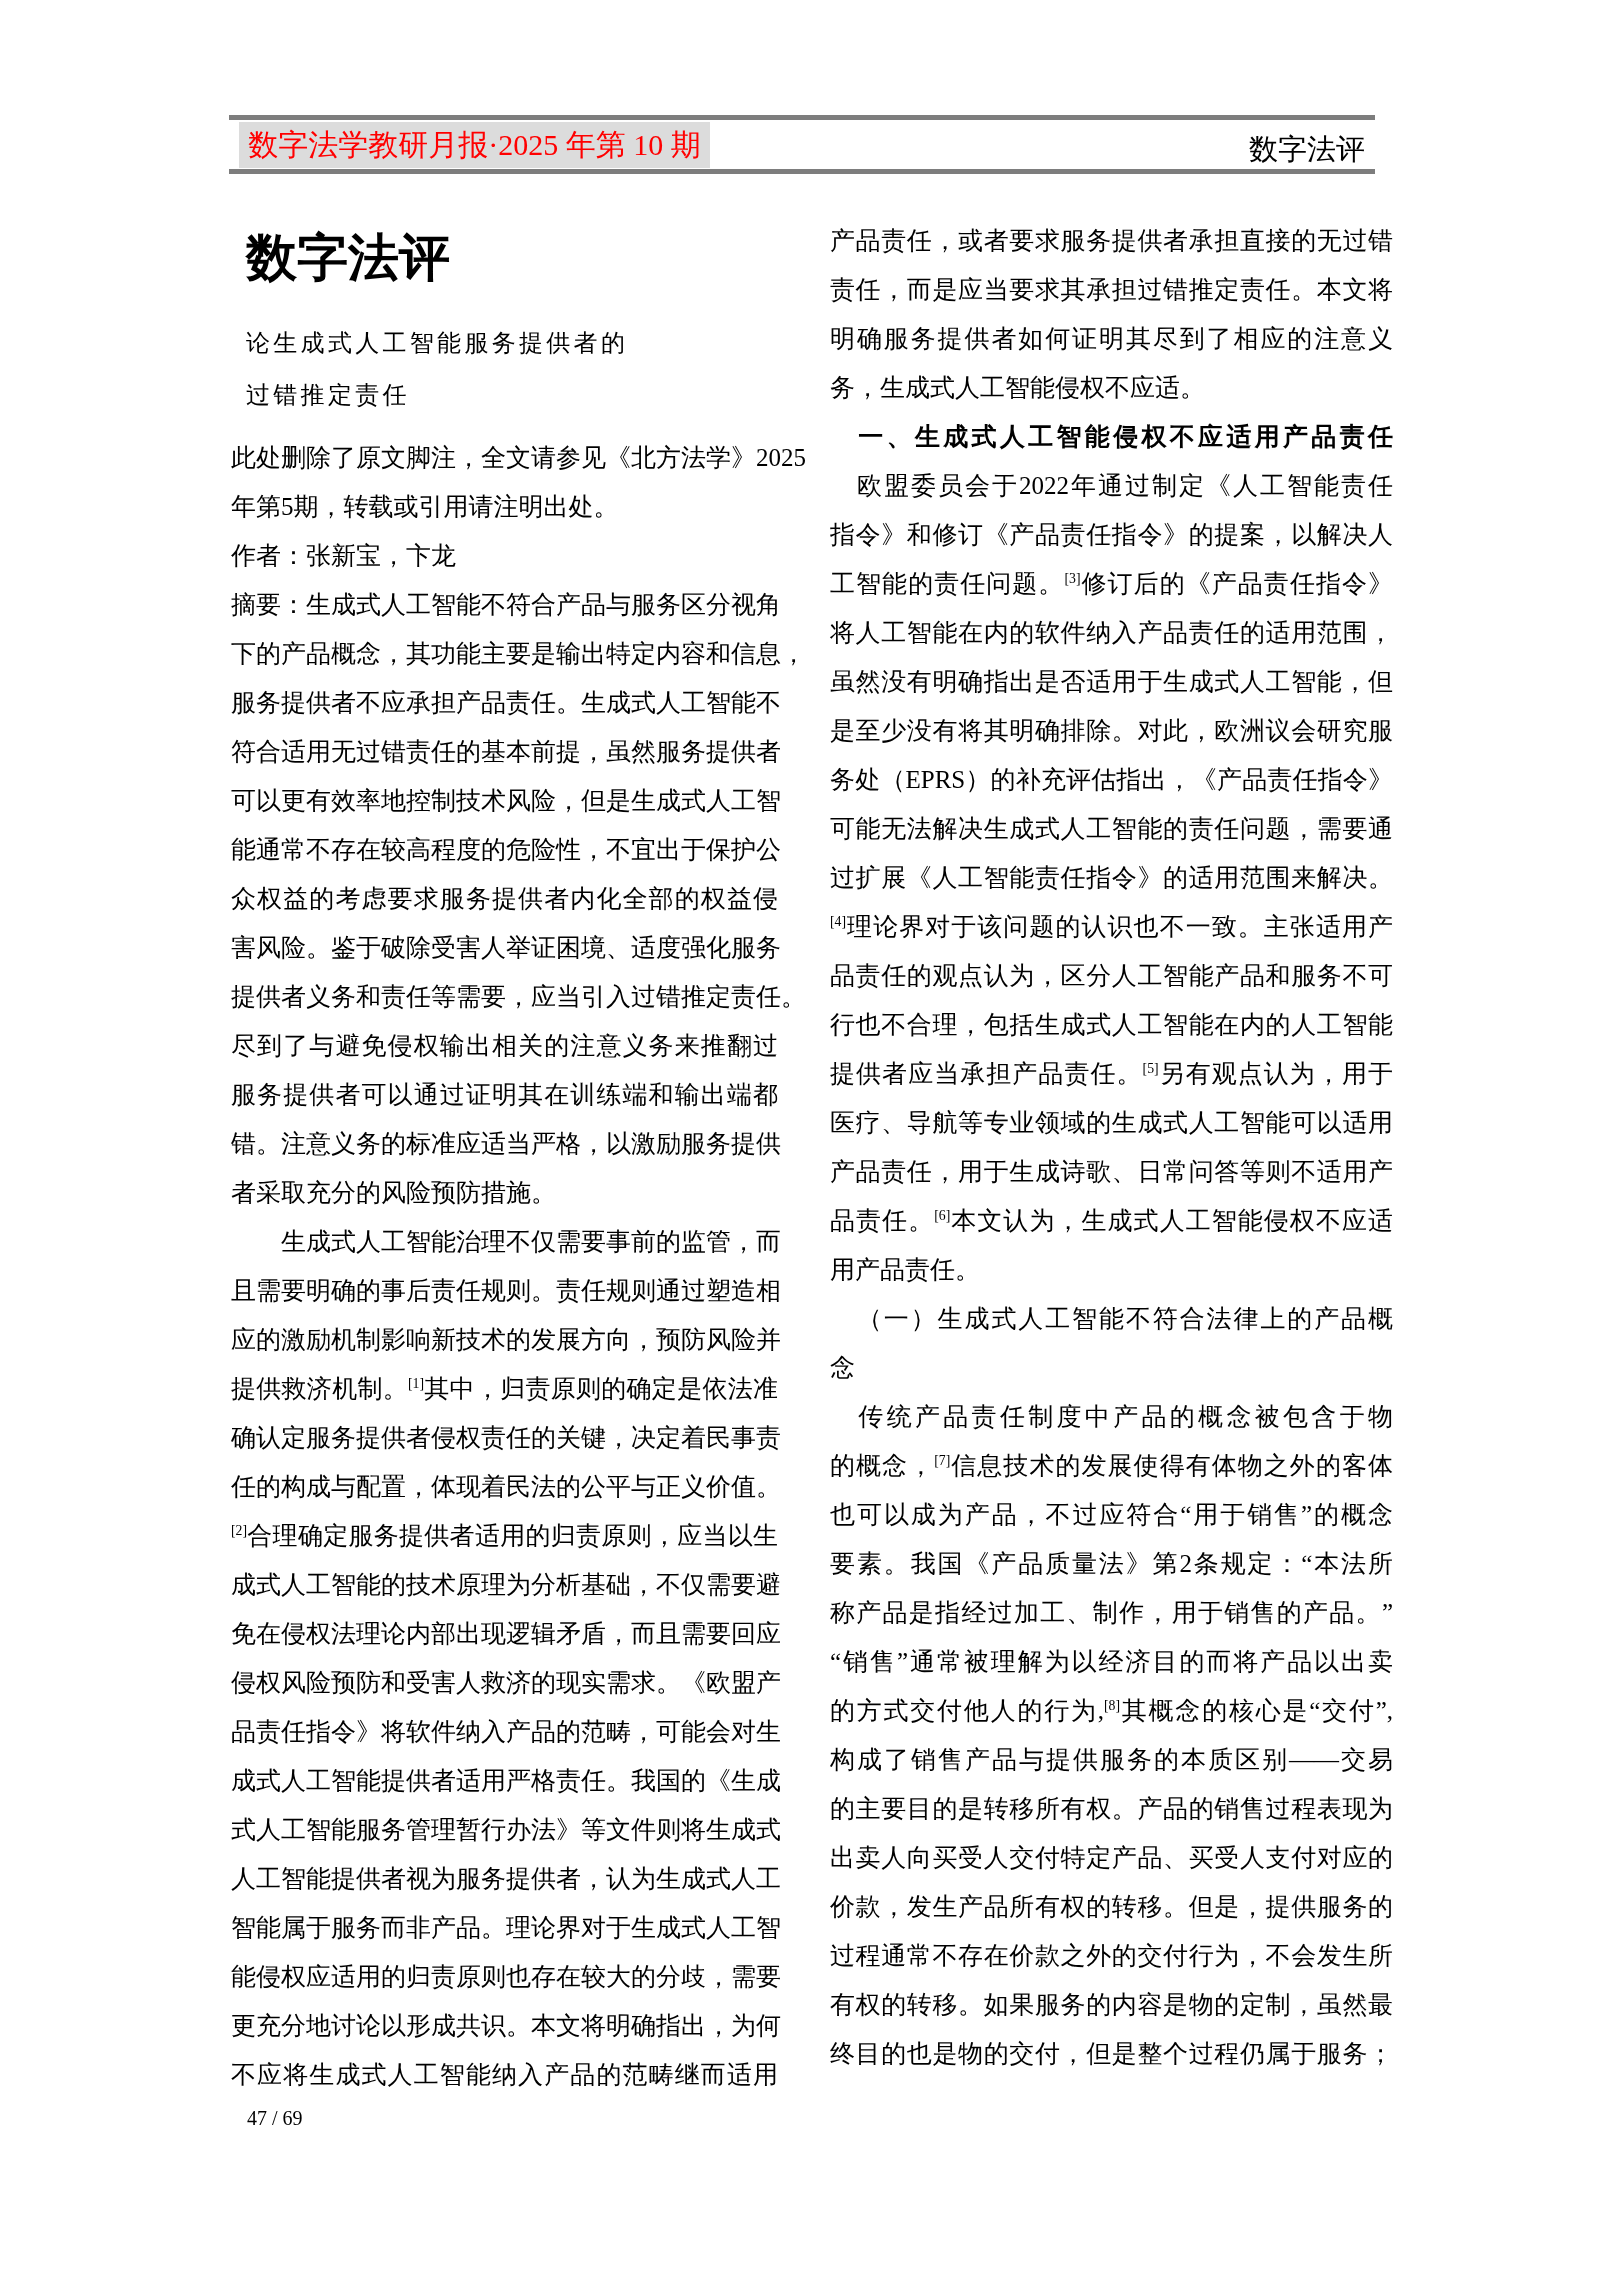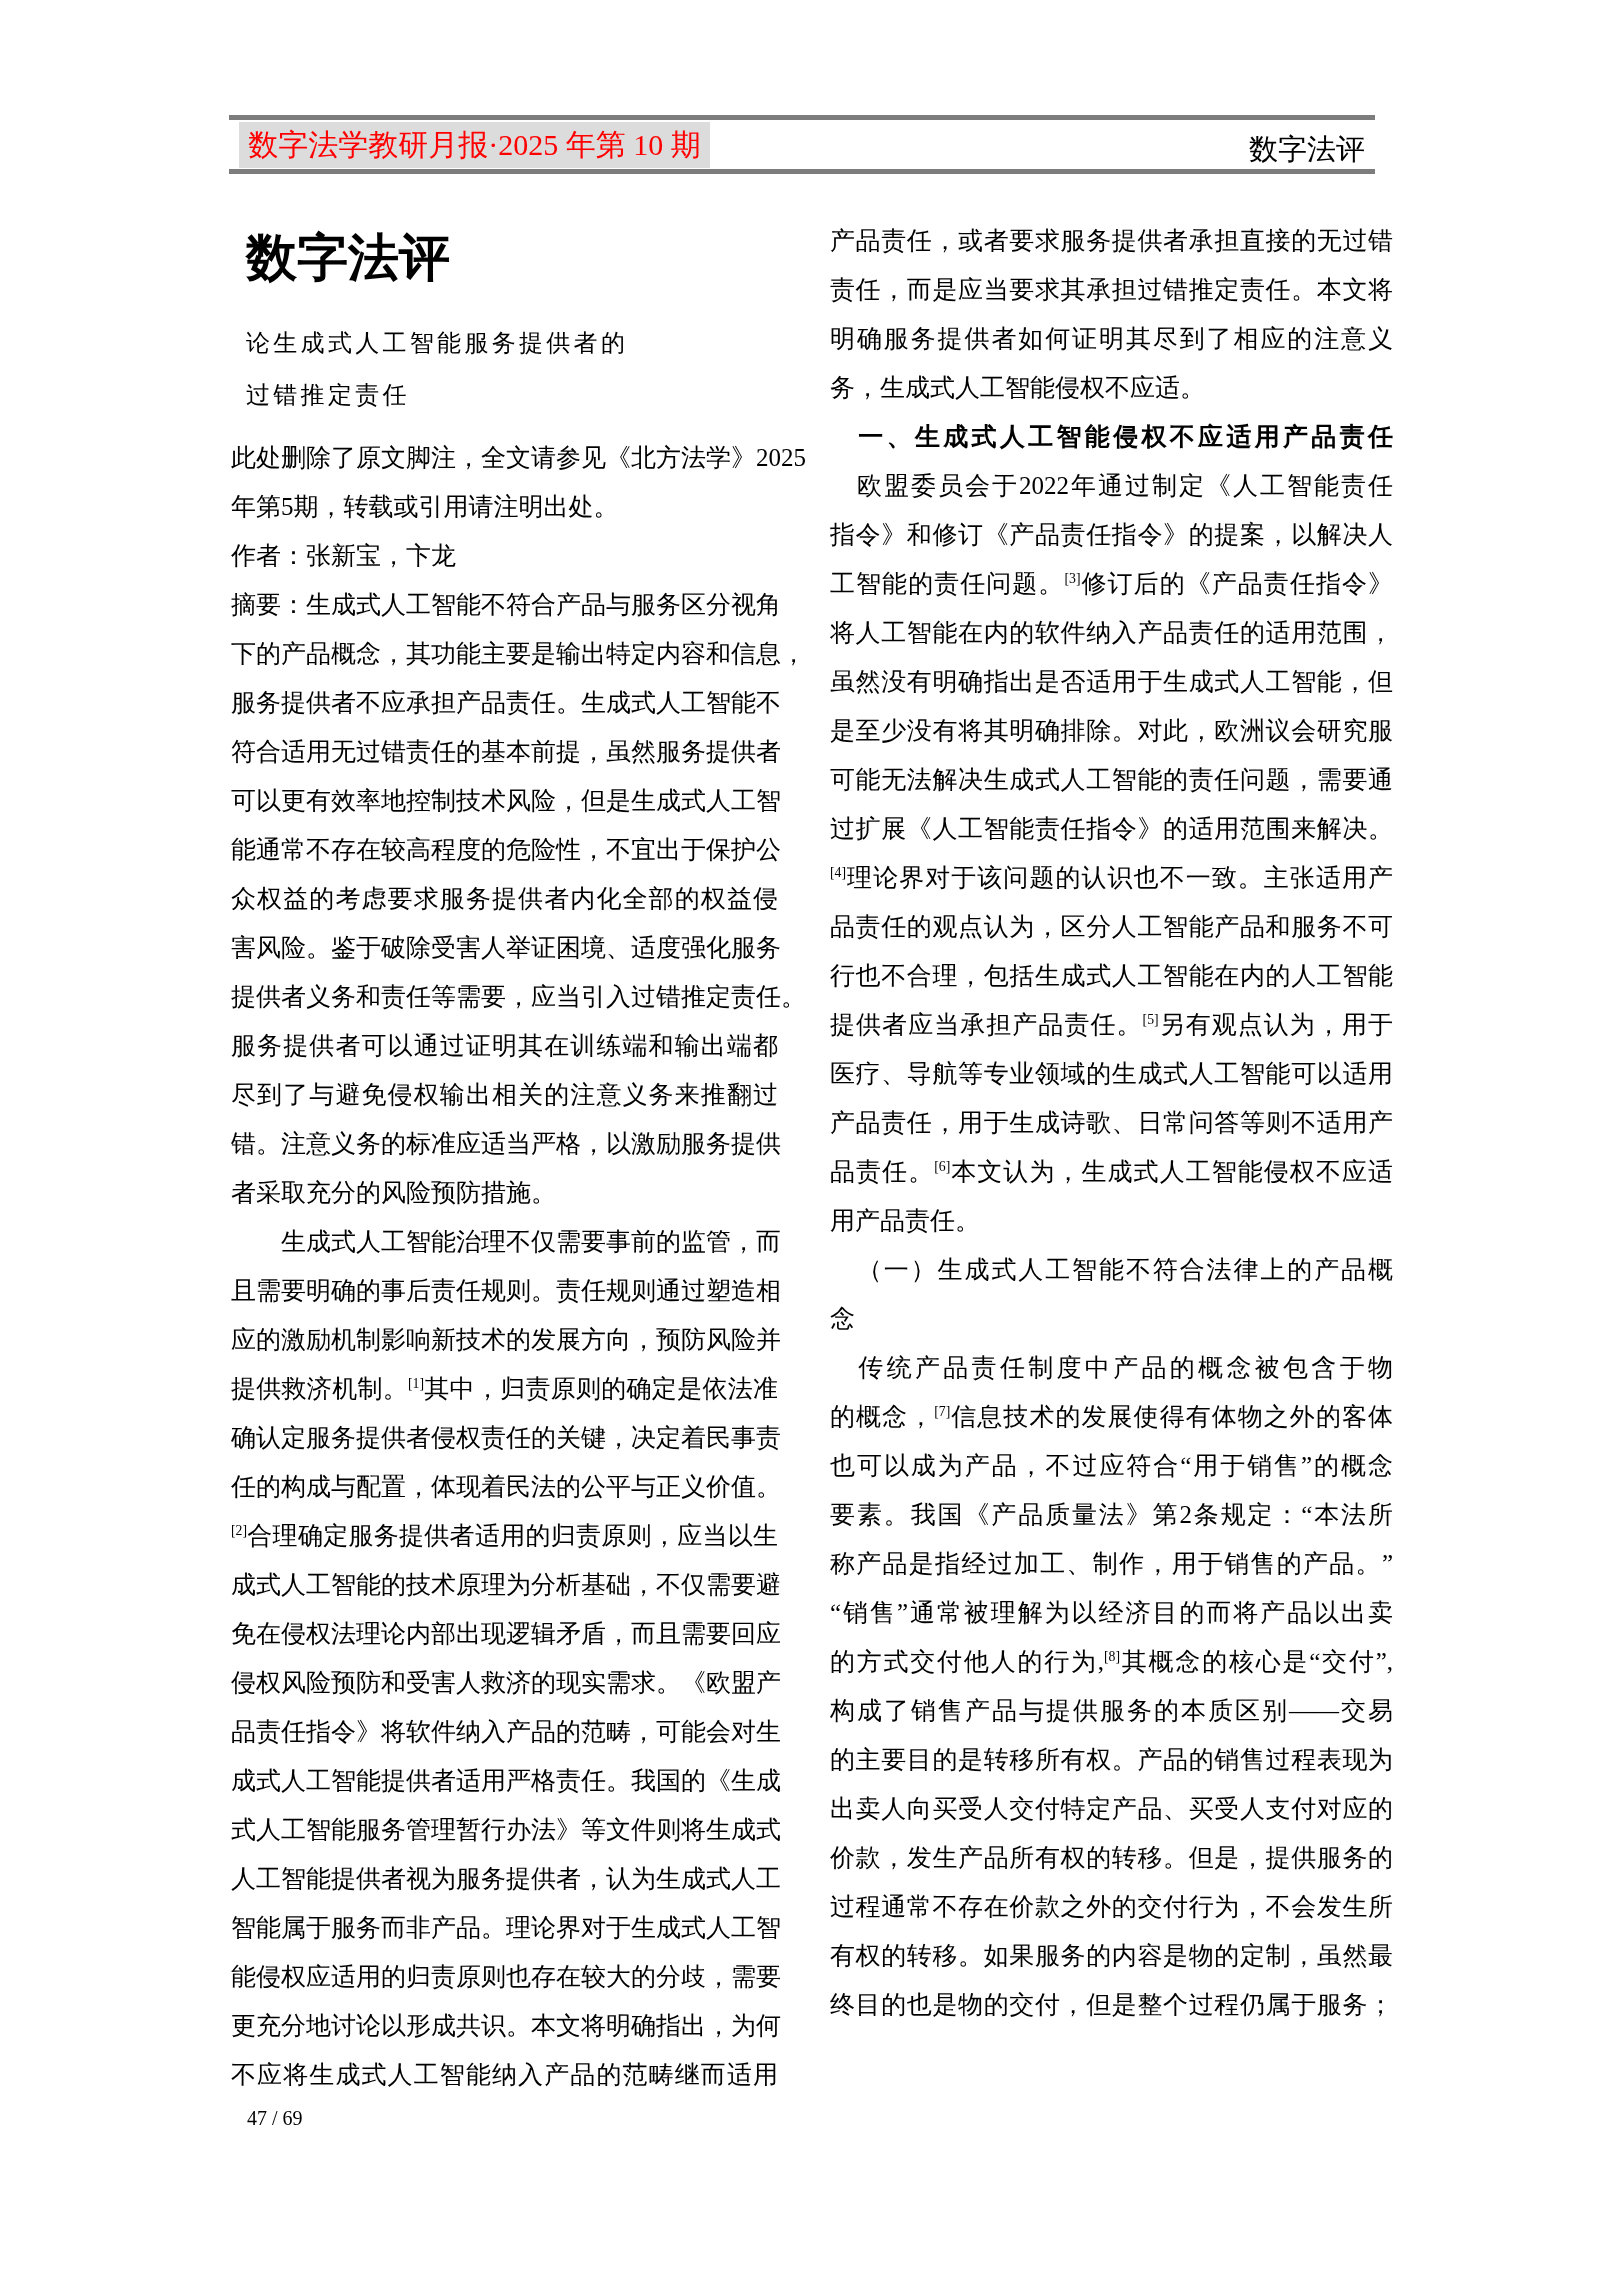--- a/index.html
+++ b/index.html
@@ -84,22 +84,22 @@
       <div class="line short">作者：张新宝，卞龙</div>
       <div class="line">摘要：生成式人工智能不符合产品与服务区分视角</div>
       <div class="line">下的产品概念，其功能主要是输出特定内容和信息，</div>
       <div class="line">服务提供者不应承担产品责任。生成式人工智能不</div>
       <div class="line">符合适用无过错责任的基本前提，虽然服务提供者</div>
       <div class="line">可以更有效率地控制技术风险，但是生成式人工智</div>
       <div class="line">能通常不存在较高程度的危险性，不宜出于保护公</div>
       <div class="line">众权益的考虑要求服务提供者内化全部的权益侵</div>
       <div class="line">害风险。鉴于破除受害人举证困境、适度强化服务</div>
       <div class="line">提供者义务和责任等需要，应当引入过错推定责任。</div>
+      <div class="line">尽到了与避免侵权输出相关的注意义务来推翻过</div>
       <div class="line">服务提供者可以通过证明其在训练端和输出端都</div>
-      <div class="line">尽到了与避免侵权输出相关的注意义务来推翻过</div>
       <div class="line">错。注意义务的标准应适当严格，以激励服务提供</div>
       <div class="line short">者采取充分的风险预防措施。</div>
       <div class="line">　　生成式人工智能治理不仅需要事前的监管，而</div>
       <div class="line">且需要明确的事后责任规则。责任规则通过塑造相</div>
       <div class="line">应的激励机制影响新技术的发展方向，预防风险并</div>
       <div class="line">提供救济机制。<sup>[1]</sup>其中，归责原则的确定是依法准</div>
       <div class="line">确认定服务提供者侵权责任的关键，决定着民事责</div>
       <div class="line">任的构成与配置，体现着民法的公平与正义价值。</div>
       <div class="line"><sup>[2]</sup>合理确定服务提供者适用的归责原则，应当以生</div>
       <div class="line">成式人工智能的技术原理为分析基础，不仅需要避</div>
@@ -120,20 +120,21 @@
       <div class="line">责任，而是应当要求其承担过错推定责任。本文将</div>
       <div class="line">明确服务提供者如何证明其尽到了相应的注意义</div>
       <div class="line short">务，生成式人工智能侵权不应适。</div>
       <div class="line bold">　一、生成式人工智能侵权不应适用产品责任</div>
       <div class="line">　欧盟委员会于2022年通过制定《人工智能责任</div>
       <div class="line">指令》和修订《产品责任指令》的提案，以解决人</div>
       <div class="line">工智能的责任问题。<sup>[3]</sup>修订后的《产品责任指令》</div>
       <div class="line">将人工智能在内的软件纳入产品责任的适用范围，</div>
       <div class="line">虽然没有明确指出是否适用于生成式人工智能，但</div>
       <div class="line">是至少没有将其明确排除。对此，欧洲议会研究服</div>
+      <div class="line">务处（EPRS）的补充评估指出，《产品责任指令》</div>
       <div class="line">可能无法解决生成式人工智能的责任问题，需要通</div>
       <div class="line">过扩展《人工智能责任指令》的适用范围来解决。</div>
       <div class="line"><sup>[4]</sup>理论界对于该问题的认识也不一致。主张适用产</div>
       <div class="line">品责任的观点认为，区分人工智能产品和服务不可</div>
       <div class="line">行也不合理，包括生成式人工智能在内的人工智能</div>
       <div class="line">提供者应当承担产品责任。<sup>[5]</sup>另有观点认为，用于</div>
       <div class="line">医疗、导航等专业领域的生成式人工智能可以适用</div>
       <div class="line">产品责任，用于生成诗歌、日常问答等则不适用产</div>
       <div class="line">品责任。<sup>[6]</sup>本文认为，生成式人工智能侵权不应适</div>
       <div class="line short">用产品责任。</div>

